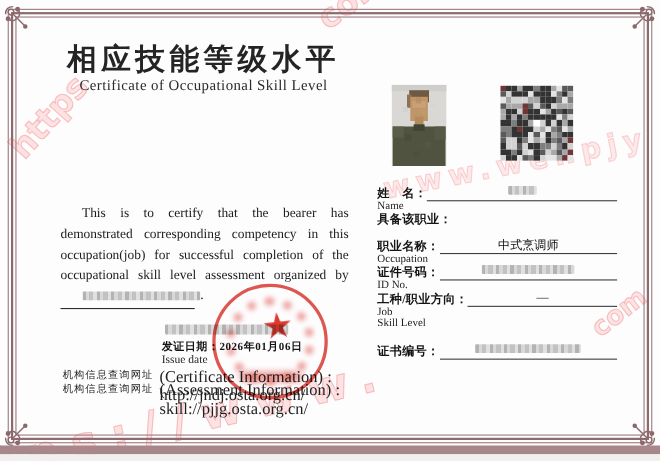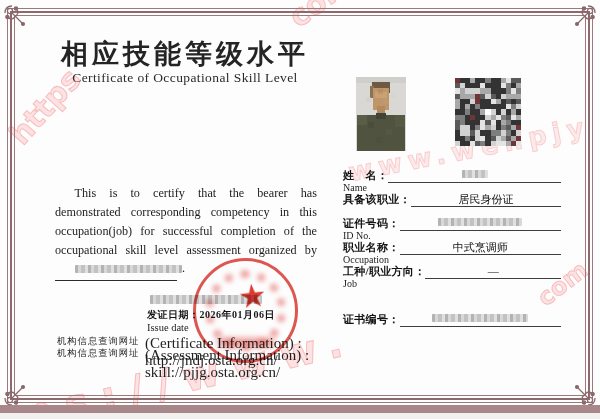--- a/index.html
+++ b/index.html
@@ -357,49 +357,49 @@
       <div class="fline">
         <span class="flabel">姓　名：</span>
         <span class="fvalue"><span class="redact w26"></span></span>
       </div>
       <div class="fen">Name</div>
     </div>
 
     <div class="frow">
       <div class="fline">
         <span class="flabel">具备该职业：</span>
-        <span class="fvalue">居民身份证</span>
-      </div>
+      </div>
+    </div>
+
+    <div class="frow">
+      <div class="fline">
+        <span class="flabel">职业名称：</span>
+        <span class="fvalue">中式烹调师</span>
+      </div>
+      <div class="fen">Occupation</div>
     </div>
 
     <div class="frow">
       <div class="fline">
         <span class="flabel">证件号码：</span>
         <span class="fvalue"><span class="redact w84"></span></span>
       </div>
       <div class="fen">ID No.</div>
     </div>
 
     <div class="frow">
       <div class="fline">
-        <span class="flabel">职业名称：</span>
-        <span class="fvalue">中式烹调师</span>
-      </div>
-      <div class="fen">Occupation</div>
-    </div>
-
-    <div class="frow">
-      <div class="fline">
         <span class="flabel">工种/职业方向：</span>
         <span class="fvalue">—</span>
       </div>
       <div class="fen">Job</div>
     </div>
 
     <div class="frow">
+      <div class="fen">Skill Level</div>
     </div>
 
     <div class="frow">
       <div class="fline">
         <span class="flabel">证书编号：</span>
         <span class="fvalue"><span class="redact w96"></span></span>
       </div>
     </div>
 
   </div>

